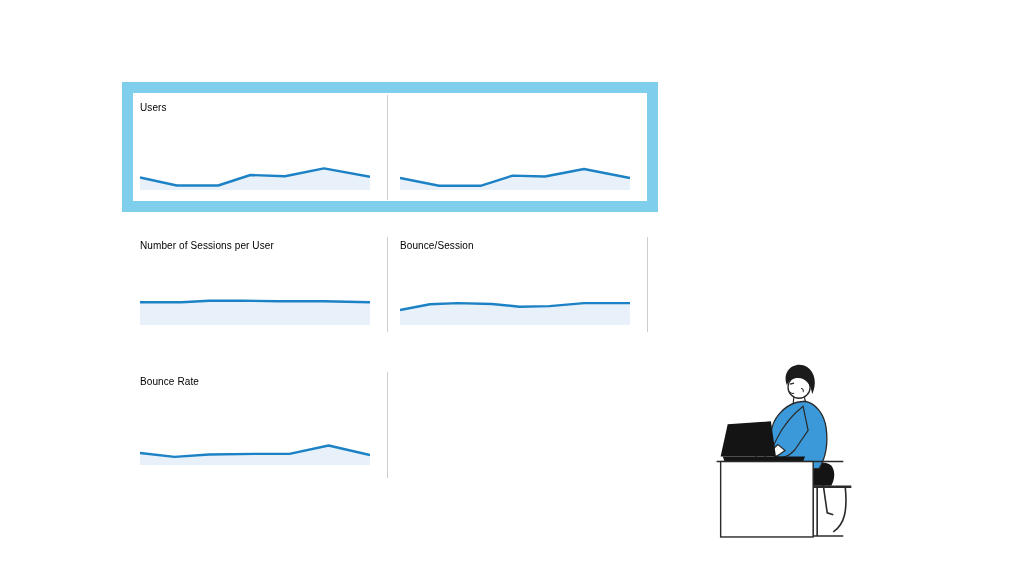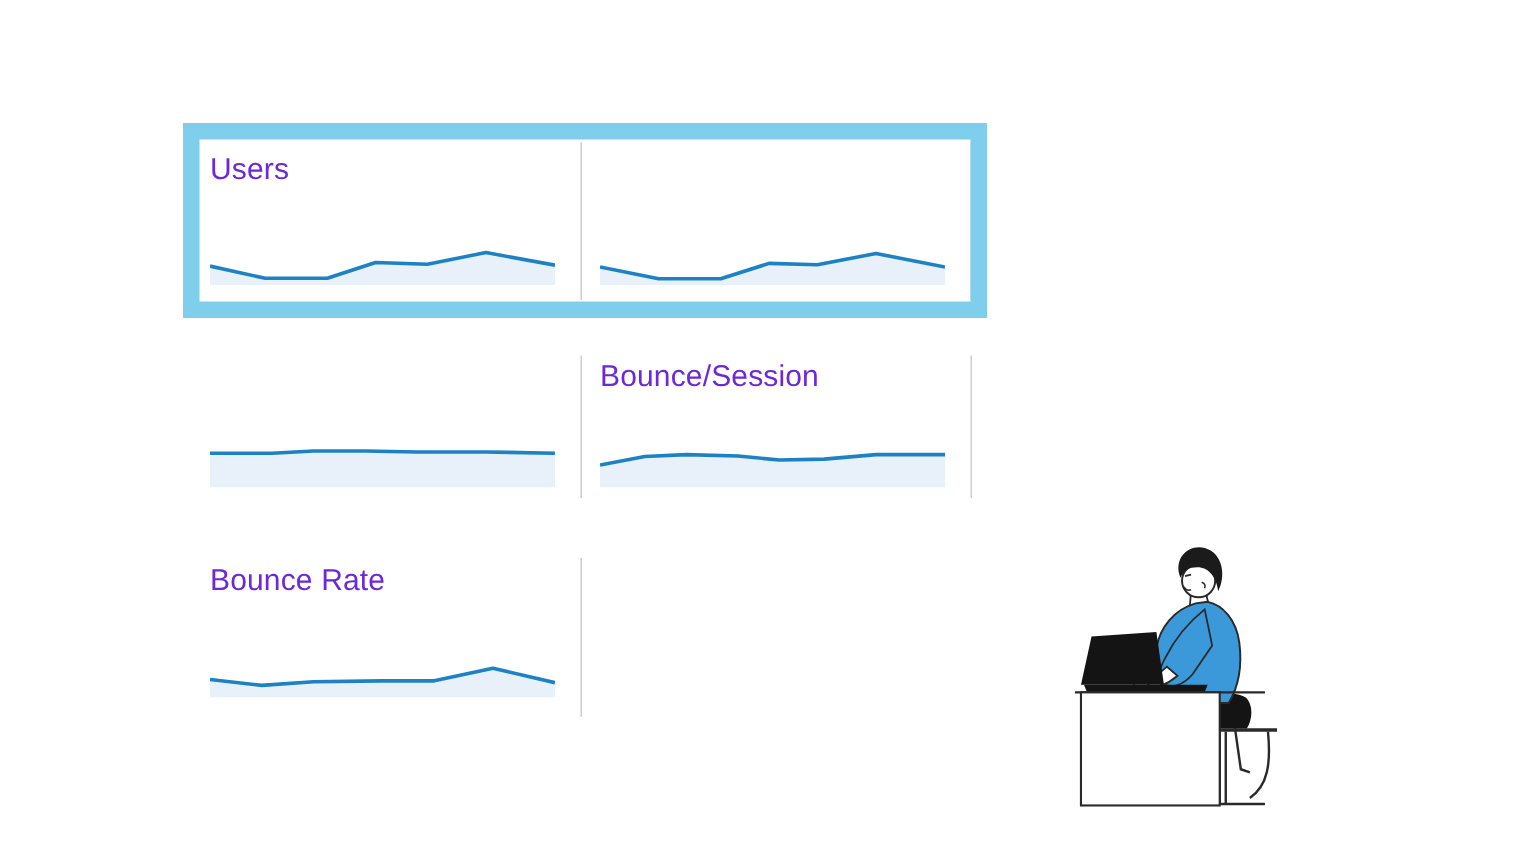--- a/index.html
+++ b/index.html
@@ -11,21 +11,21 @@
   .metric-row.r1{top:95px;height:105px;}
   .metric-row.r2{top:237px;height:95px;}
   .metric-row.r3{top:372px;height:106px;}
   .cell{
     width:260px;box-sizing:border-box;position:relative;
     padding:0 17px 0 12px;border-right:1px solid #cdcdcd;
   }
   .r1 .cell .title{margin-top:7px;}
   .r2 .cell .title{margin-top:3px;}
   .r3 .cell .title{margin-top:4px;}
-  .title{font-size:20px;color:#6d28d9;letter-spacing:.1px;}
+  .title{font-size:10px;color:#000000;letter-spacing:.1px;}
   .spark{position:absolute;left:12px;right:17px;height:30px;}
   .r1 .spark{bottom:10px;}
   .r2 .spark{bottom:7px;}
   .r3 .spark{bottom:13px;}
   .spark svg{width:100%;height:100%;display:block;}
   .highlight-box{
     position:absolute;left:122px;top:82px;width:536px;height:130px;
     box-sizing:border-box;border:11px solid #7fcfec;z-index:5;
   }
   .illustration{position:absolute;left:710px;top:356px;width:152px;height:186px;}
@@ -49,20 +49,21 @@
       <div class="spark">
         <svg viewBox="0 0 100 100" preserveAspectRatio="none">
           <polygon points="0,60 17,86 35,86 49,52 63,55 80,30 100,60 100,100 0,100" fill="#e8f1f9"></polygon>
           <polyline points="0,60 17,86 35,86 49,52 63,55 80,30 100,60" fill="none" stroke="#1c82c5" stroke-width="2.4" stroke-linejoin="round" vector-effect="non-scaling-stroke"></polyline>
         </svg>
       </div>
     </div>
   </div>
 <div class="metric-row r2">
     <div class="cell">
+      <div class="title">Number of Sessions per User</div>
       <div class="spark">
         <svg viewBox="0 0 100 100" preserveAspectRatio="none">
           <polygon points="0,24 18,24 30,19 45,19 60,21 80,21 100,24 100,100 0,100" fill="#e8f1f9"></polygon>
           <polyline points="0,24 18,24 30,19 45,19 60,21 80,21 100,24" fill="none" stroke="#1c82c5" stroke-width="2.4" stroke-linejoin="round" vector-effect="non-scaling-stroke"></polyline>
         </svg>
       </div>
     </div>
     <div class="cell">
       <div class="title">Bounce/Session</div>
       <div class="spark">

